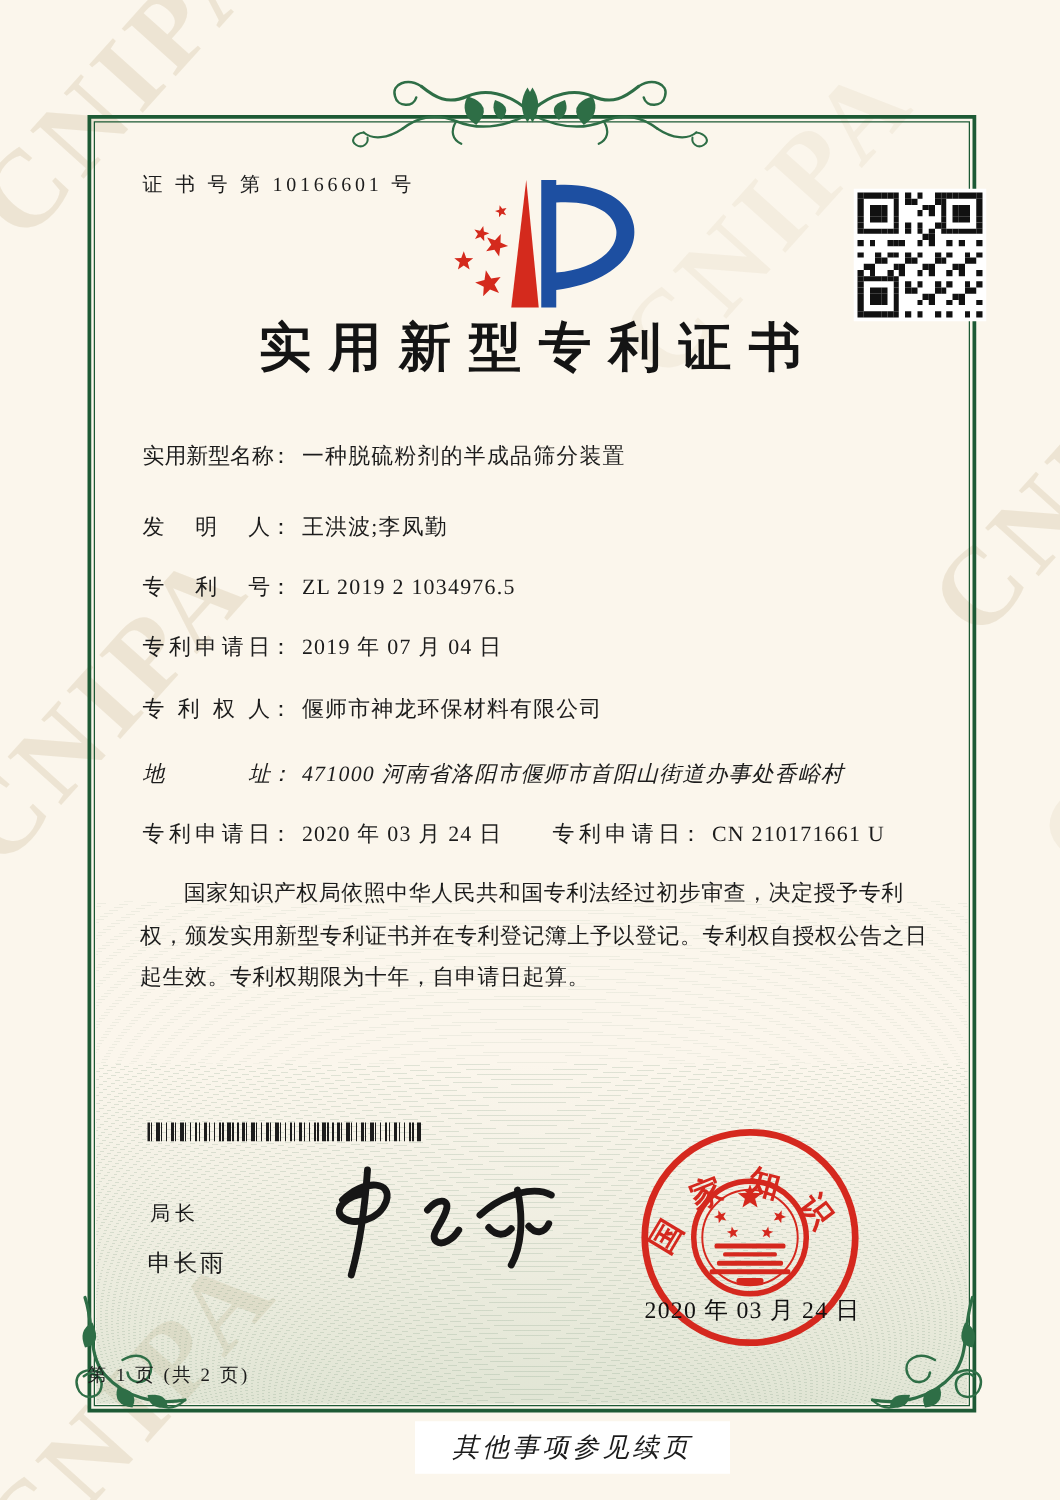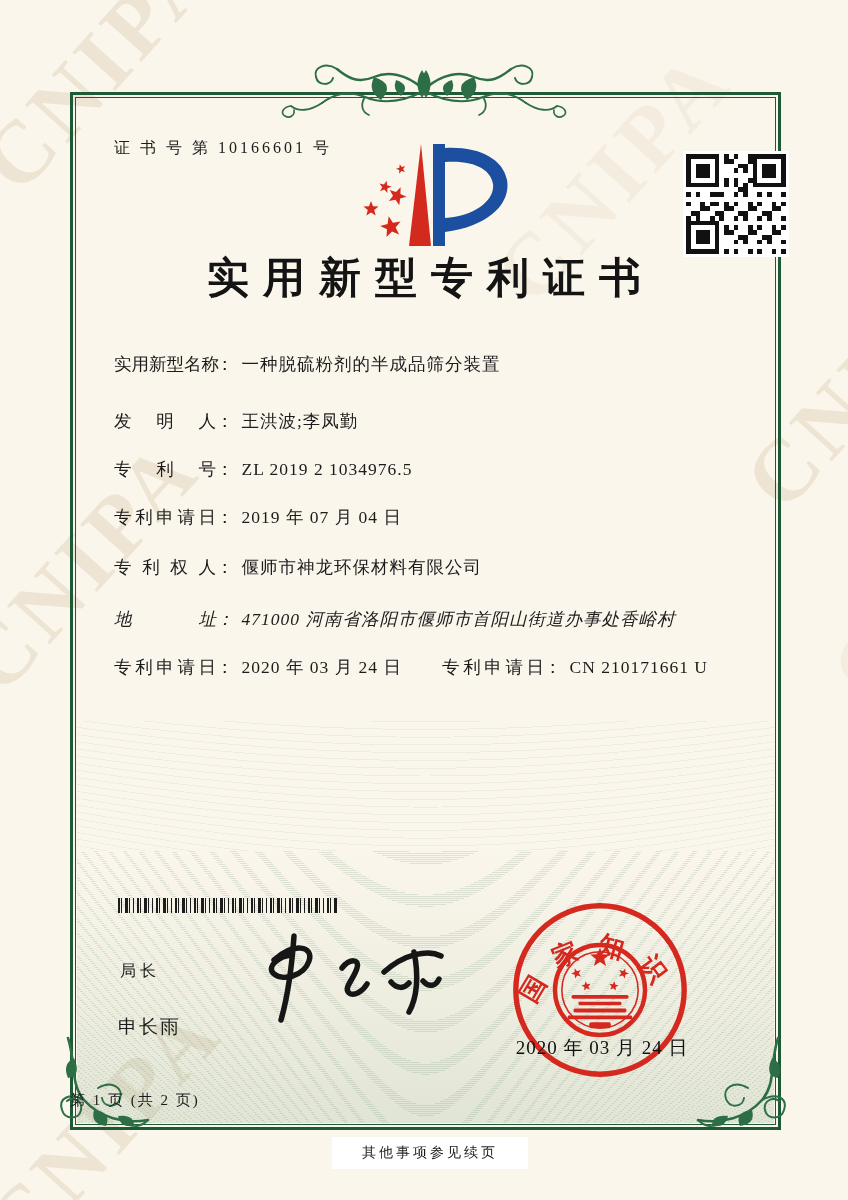--- a/index.html
+++ b/index.html
@@ -71,29 +71,29 @@
   .barcode{
     position:absolute;left:118px;top:898px;width:219px;height:15px;
     background:repeating-linear-gradient(90deg,
       #1c1c1c 0 2px, rgba(0,0,0,0) 2px 3px,
       #1c1c1c 3px 4px, rgba(0,0,0,0) 4px 7px,
       #1c1c1c 7px 10px, rgba(0,0,0,0) 10px 11px,
       #1c1c1c 11px 12px, rgba(0,0,0,0) 12px 15px,
       #1c1c1c 15px 16px, rgba(0,0,0,0) 16px 19px);
   }
   .signer-title{position:absolute;left:120px;top:961px;font-size:16px;letter-spacing:4px;}
-  .signer-name{position:absolute;left:118px;top:998px;font-size:19px;letter-spacing:2px;margin-top:16px;}
+  .signer-name{position:absolute;left:118px;top:998px;font-size:19px;letter-spacing:2px;}
   .seal-date{
     position:absolute;left:509px;top:1035px;width:186px;text-align:center;
     font-size:19px;letter-spacing:1px;color:#111;
   }
   .page-footer{position:absolute;left:70px;width:705px;top:1091px;text-align:left;font-size:15px;letter-spacing:2px;}
   .note-box{
     position:absolute;left:332px;top:1137px;background:#ffffff;
-    padding:7px 30px;font-size:14px;letter-spacing:3px;
+    padding:7px 30px;font-size:21px;letter-spacing:3px;font-style:italic;
   }
 </style>
 </head>
 <body>
 
 <div class="wm" style="left:-52px;top:14px;">CNIPA</div>
 <div class="wm light" style="left:462px;top:126px;">CNIPA</div>
 <div class="wm" style="left:712px;top:332px;">CNIPA</div>
 <div class="wm" style="left:-70px;top:515px;">CNIPA</div>
 <div class="wm light" style="left:798px;top:522px;">CNIPA</div>
@@ -626,20 +626,21 @@
   </div>
   <div class="frow">
     <span class="jlabel">专利申请日</span><span>：</span><span class="fvalue">2020 年 03 月 24 日</span>
     <span class="pair2">
       <span class="jlabel">专利申请日</span><span>：</span><span class="fvalue">CN 210171661 U</span>
     </span>
   </div>
 </div>
 
 <div class="paras">
+  <p>国家知识产权局依照中华人民共和国专利法经过初步审查，决定授予专利权，颁发实用新型专利证书并在专利登记簿上予以登记。专利权自授权公告之日起生效。专利权期限为十年，自申请日起算。</p>
 </div>
 
 <div class="barcode"></div>
 
 <div class="signer-title">局长</div>
 <div class="signer-name">申长雨</div>
 
 <svg class="abs" style="left:238px;top:930px;" width="212" height="96" viewBox="0 0 212 96">
   <g fill="none" stroke="#161616" stroke-width="5.5" stroke-linecap="round">
     <path d="M36 30 C56 12 76 16 71 31 C66 46 44 52 35 43 C29 36 41 26 54 25"></path>

